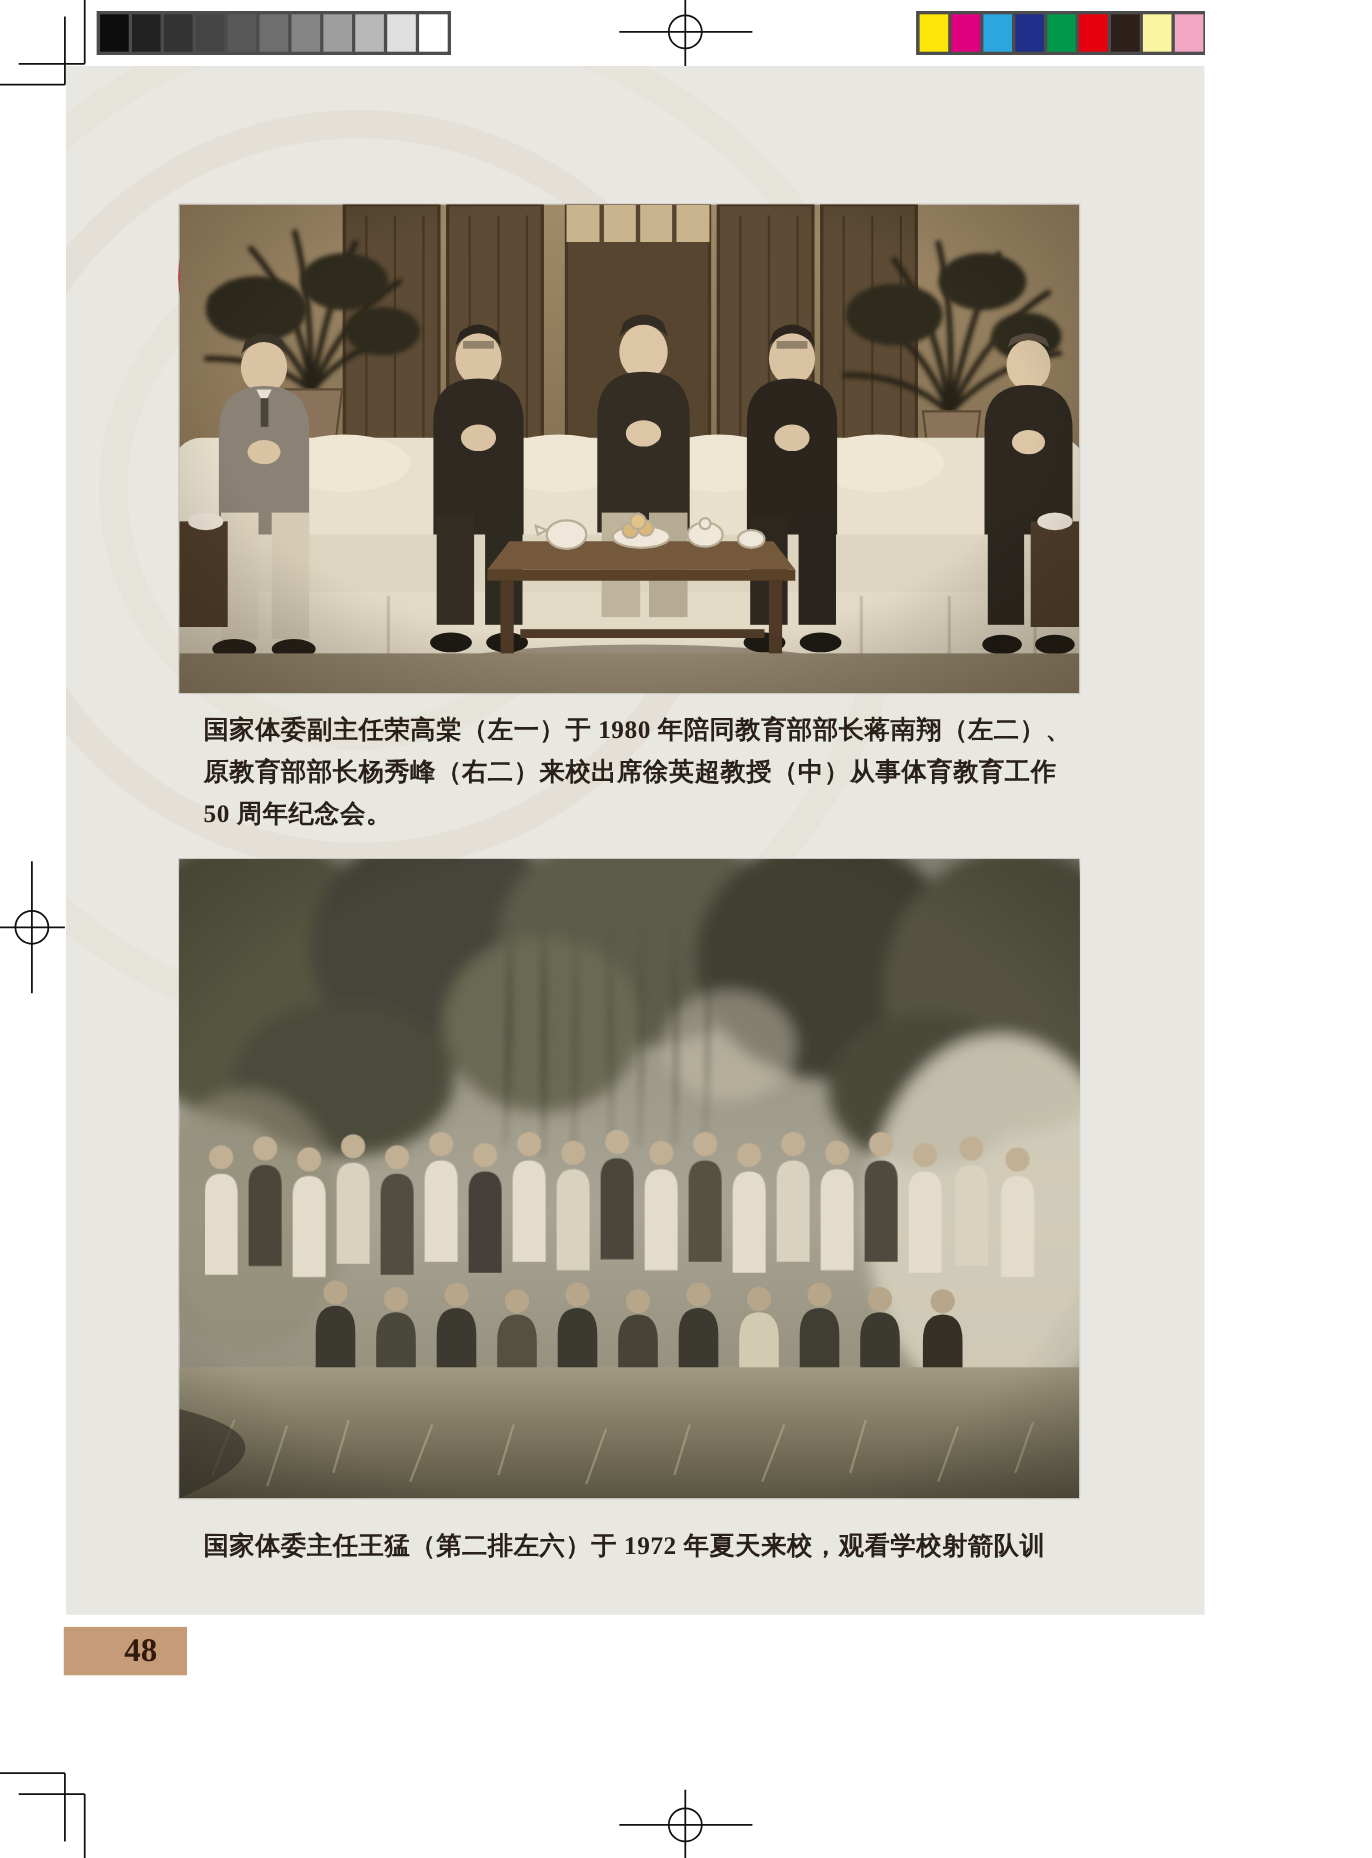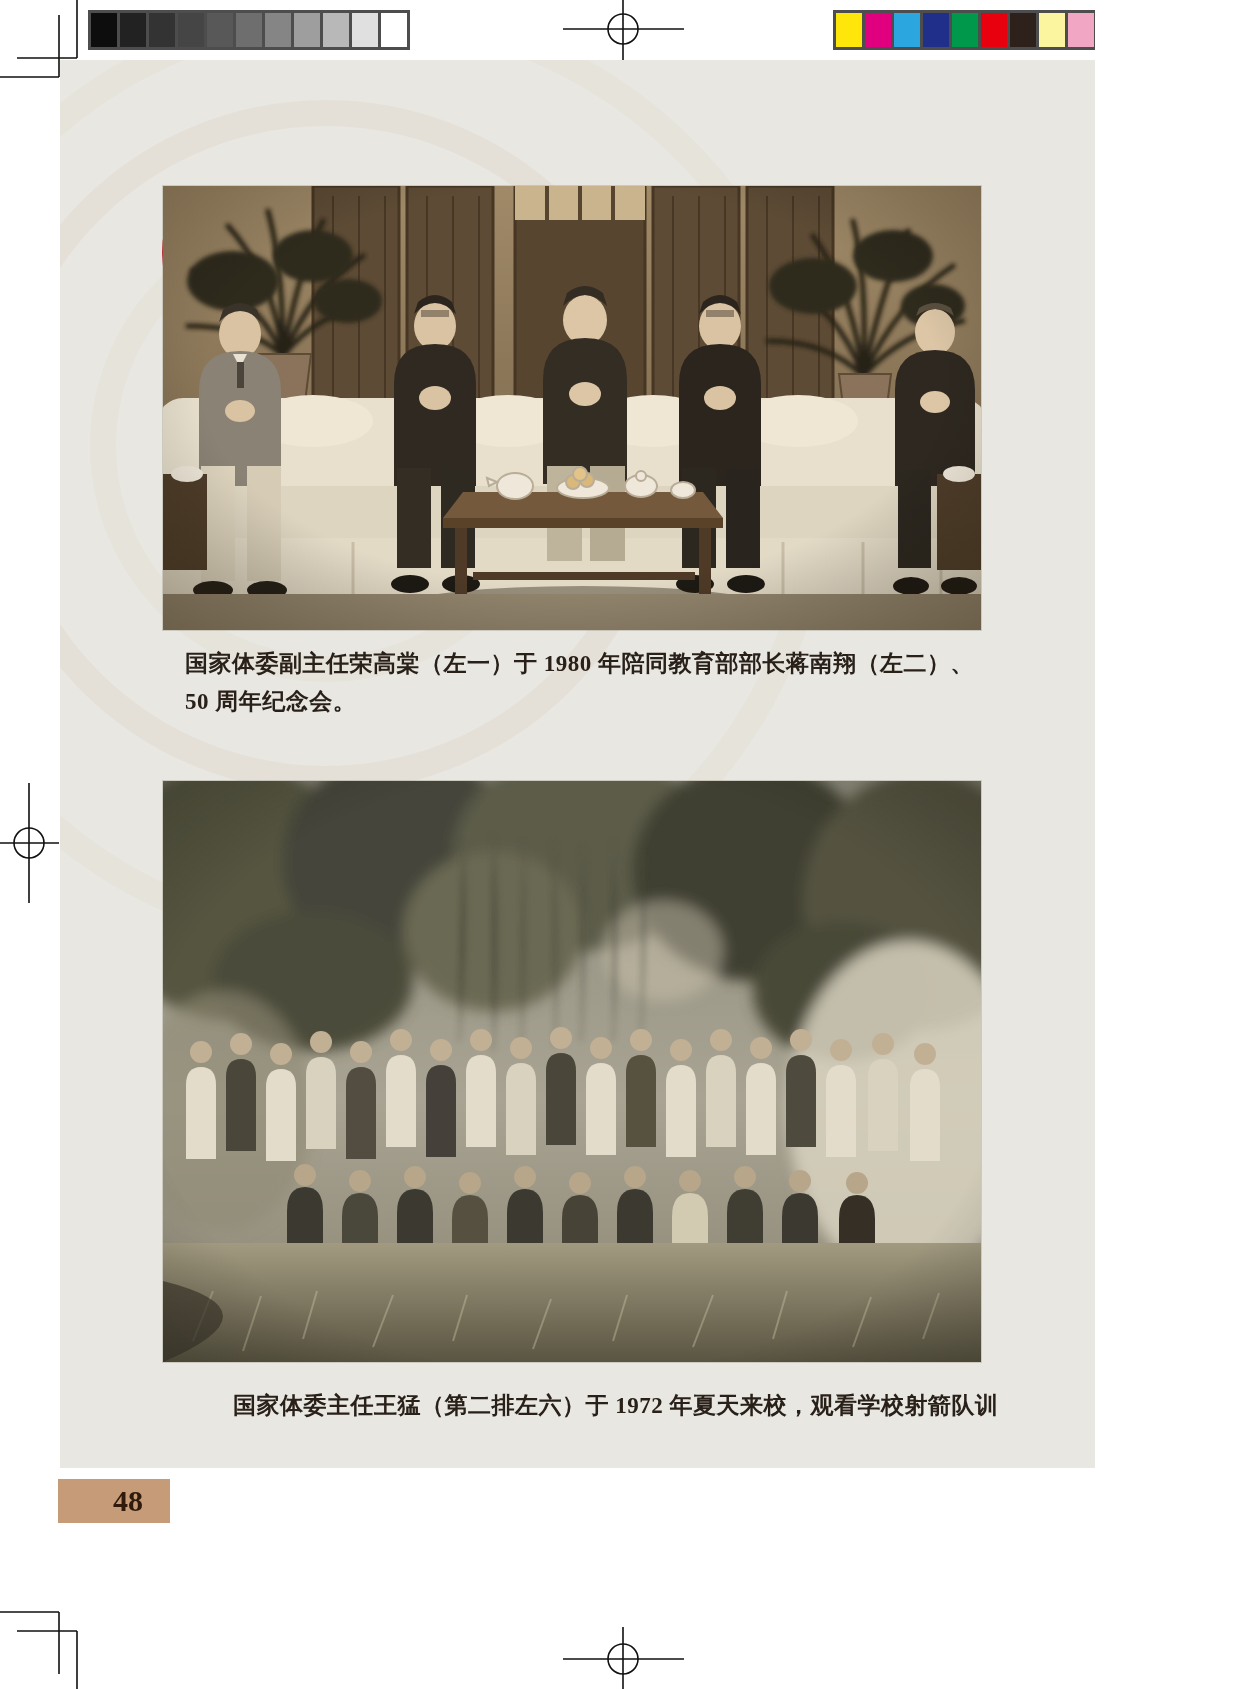--- a/index.html
+++ b/index.html
@@ -28,21 +28,21 @@
   
   .photo{position:absolute;left:103px;width:818px;box-shadow:0 0 0 1px rgba(120,110,95,0.25);}
   #photo1{top:126px;height:444px;}
   #photo2{top:721px;height:581px;}
   .photo svg{display:block;}
 
   
   .caption{position:absolute;left:125px;width:800px;color:#292019;
     font-size:23px;font-weight:bold;line-height:38px;letter-spacing:0.5px;}
   #caption1{top:585px;}
-  #caption2{top:1327px;margin-left:48px;}
+  #caption2{top:1327px;}
   .caption div{white-space:nowrap;}
 
   
   #pagenum{position:absolute;left:58px;top:1479px;width:112px;height:44px;background:#c59b78;
     display:flex;align-items:center;justify-content:center;padding-left:28px;box-sizing:border-box;
     color:#2f1a0c;font-size:30px;font-weight:bold;z-index:4;}
 </style>
 </head>
 <body>
 
@@ -264,20 +264,21 @@
             <ellipse cx="796" cy="288" rx="16" ry="8" fill="#efe8da"></ellipse>
         </g>
 
         <rect x="0" y="408" width="818" height="36" fill="#93866e"></rect>
         <rect width="818" height="444" fill="url(#vig1)"></rect>
       </svg>
     </div>
 
     <div id="caption1" class="caption">
       <div>国家体委副主任荣高棠（左一）于 1980 年陪同教育部部长蒋南翔（左二）、</div>
+      <div>原教育部部长杨秀峰（右二）来校出席徐英超教授（中）从事体育教育工作</div>
       <div>50 周年纪念会。</div>
     </div>
 
     <div id="photo2" class="photo">
       <svg width="818" height="581" viewBox="0 0 818 581">
         <defs>
           <linearGradient id="bg2" x1="0" y1="0" x2="0" y2="1">
             <stop offset="0" stop-color="#8f8d7e"></stop>
               <stop offset="0.55" stop-color="#a8a392"></stop>
               <stop offset="1" stop-color="#8a8472"></stop>

